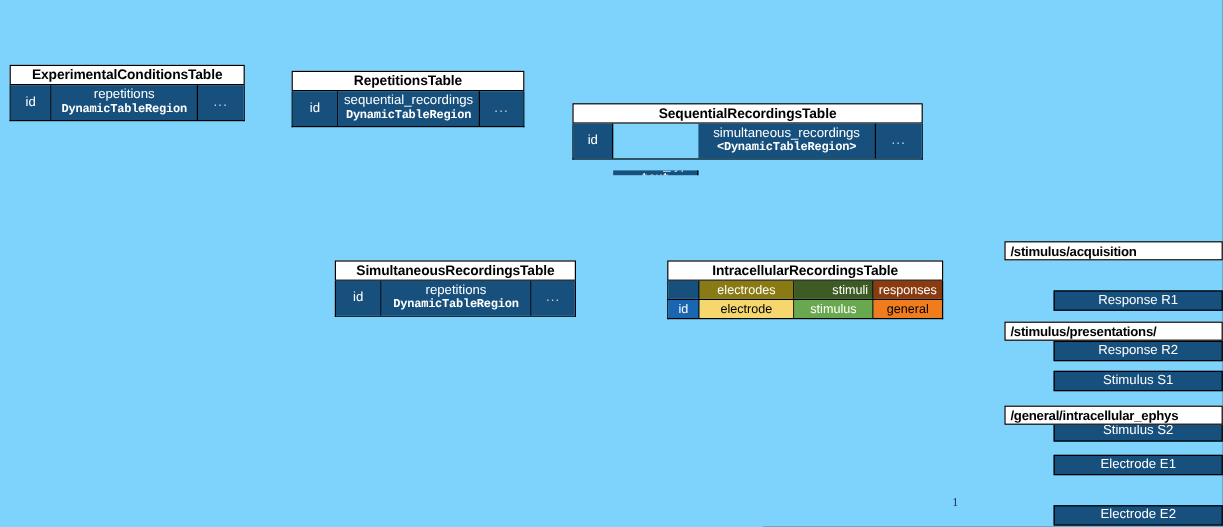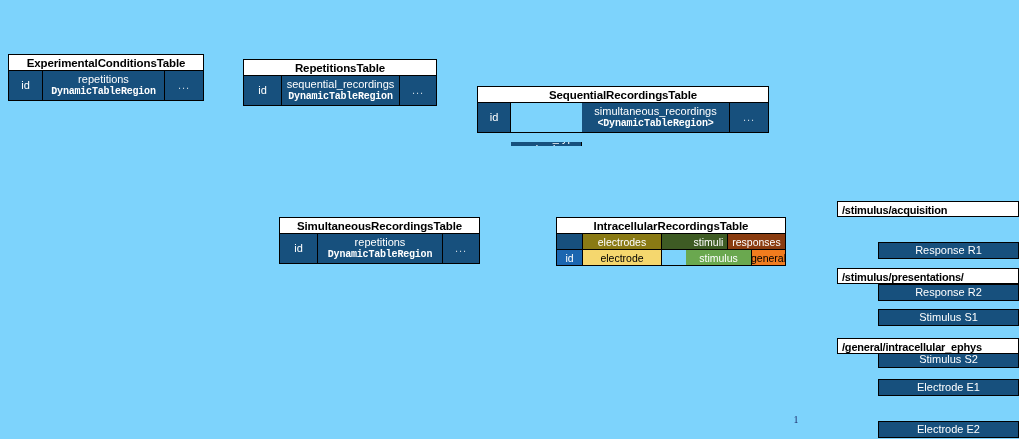--- a/index.html
+++ b/index.html
@@ -254,21 +254,21 @@
         <span>responses</span>
       </div>
     </div>
     <div class="tbl-row">
       <div class="cell c-id" style="background:#1b66b0;">
         <span>id</span>
       </div>
       <div class="cell c-el" style="background:#f5d76e;color:#000000;">
         <span>electrode</span>
       </div>
-      <div class="cell c-st" style="background:#6aa84f;color:#ffffff;margin-left:24px;">
+      <div class="cell c-st" style="background:#6aa84f;color:#ffffff;">
         <span>stimulus</span>
       </div>
       <div class="cell c-rs" style="background:#f07c1e;color:#000000;">
         <span>general</span>
       </div>
     </div>
   </div>
 
   <div class="group" id="group-stimulus-acquisition">
     <div class="group-title">/stimulus/acquisition</div>

